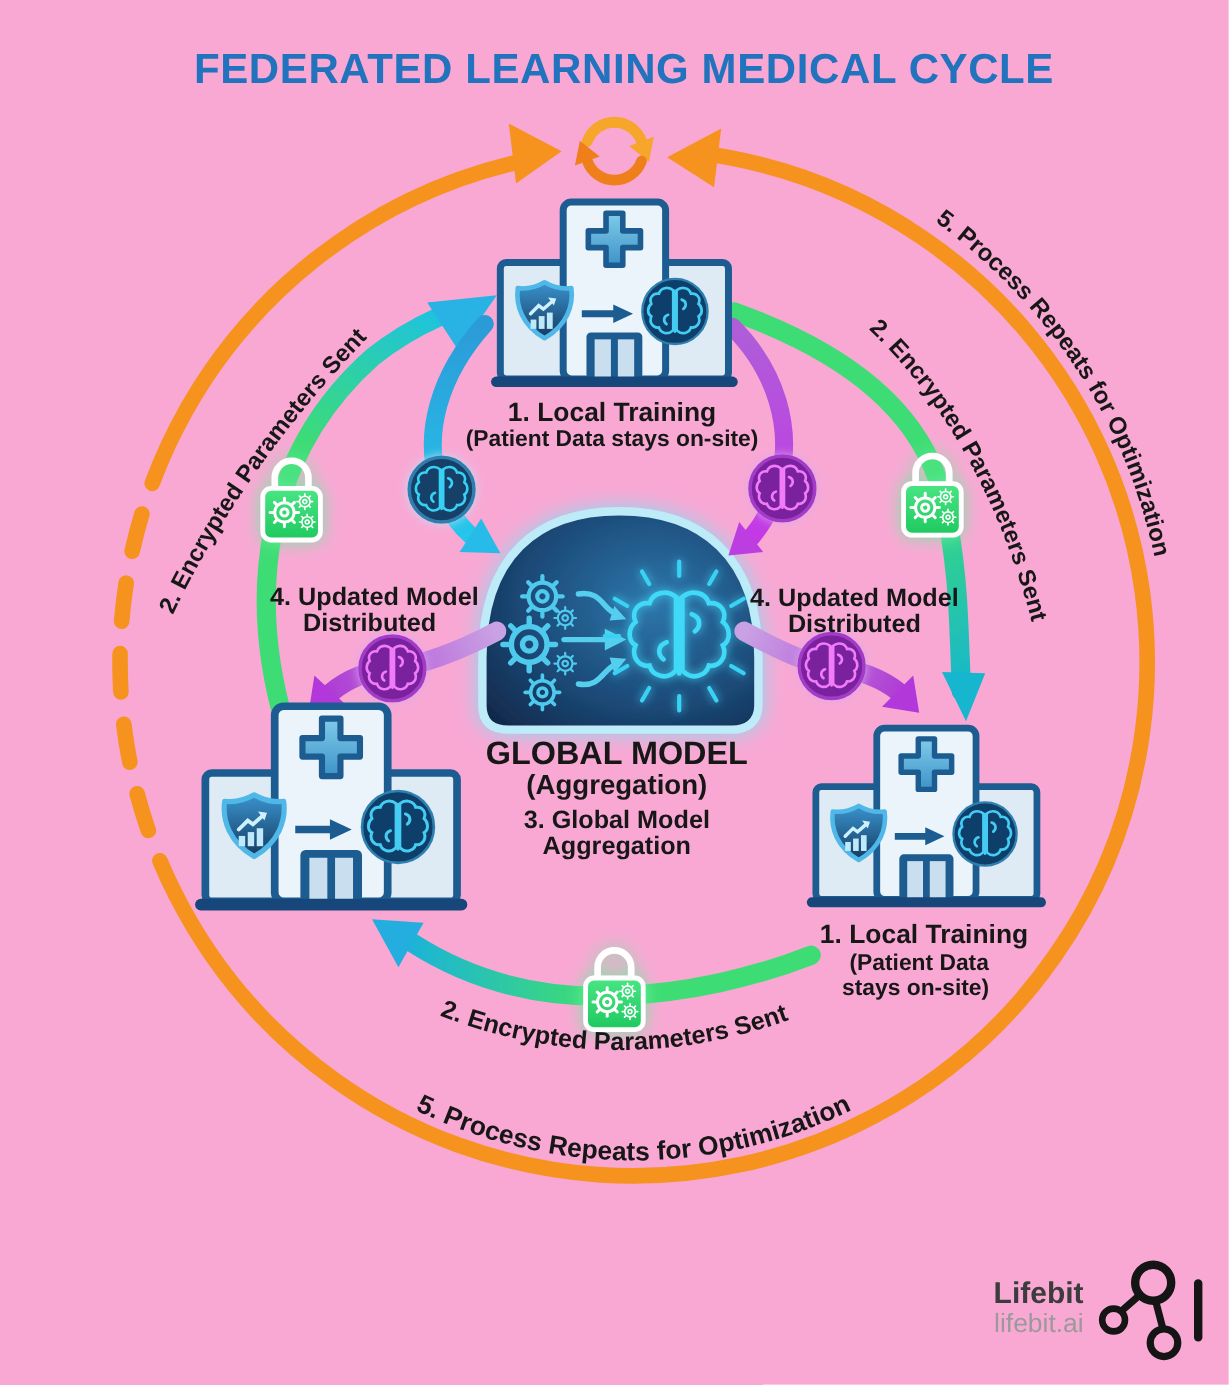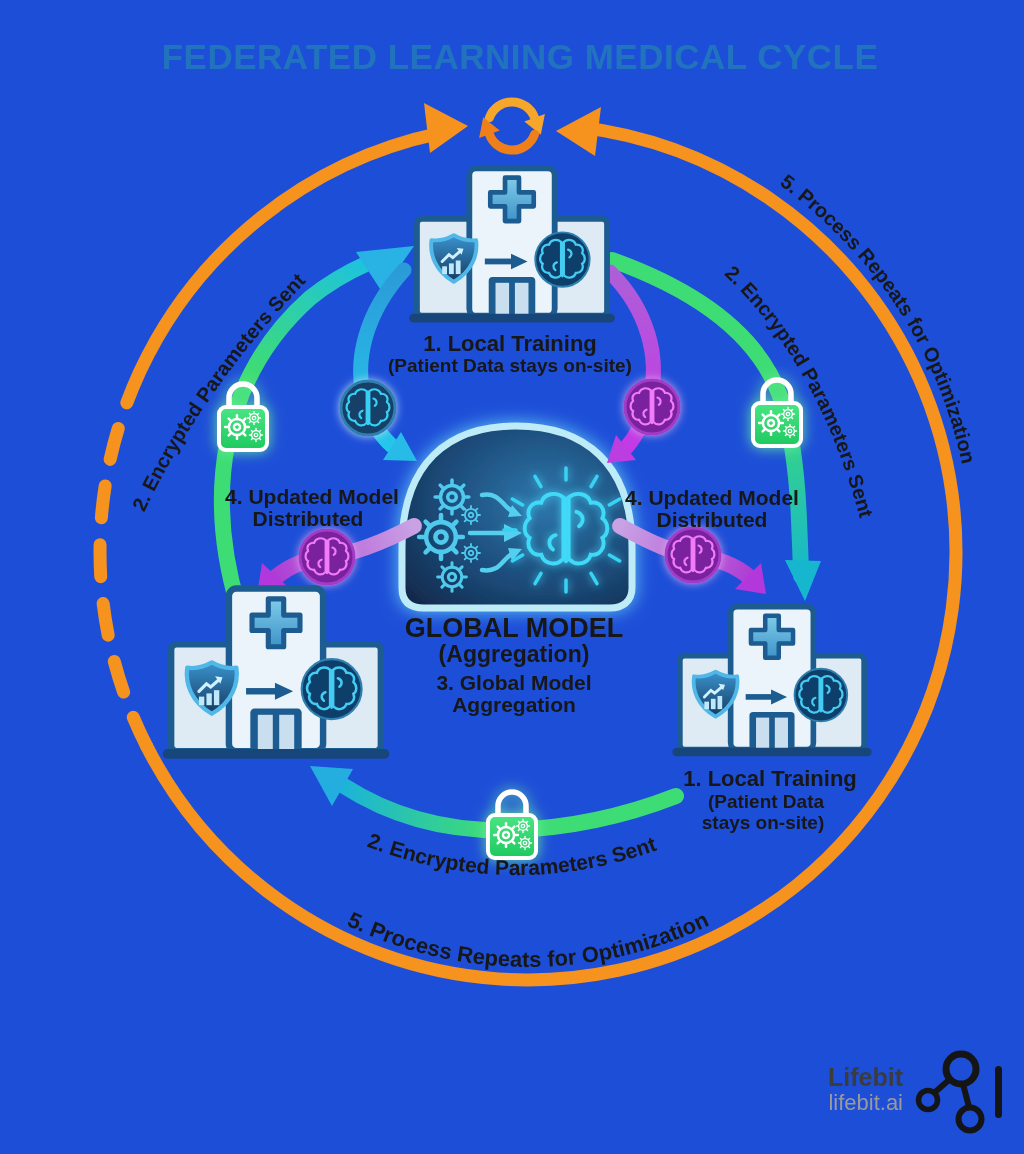--- a/index.html
+++ b/index.html
@@ -1,16 +1,16 @@
 <!DOCTYPE html>
 <html><head>
 <meta charset="utf-8">
 <style>
   html,body{margin:0;padding:0;background:#ffffff;}
-  .stage{width:1024px;height:1154px;position:relative;background:#1d4ed8;
+  .stage{width:1024px;height:1154px;position:relative;background:#f9a8d4;
          font-family:"Liberation Sans","DejaVu Sans",sans-serif;}
   svg text{font-family:"Liberation Sans","DejaVu Sans",sans-serif;}
   .t{font-weight:bold;fill:#171717;}
   .title-t{font-weight:bold;letter-spacing:.5px;}
 </style>
 </head>
 <body>
 
 <div class="stage">
 <svg width="1024" height="1154" viewBox="0 0 1024 1154">

